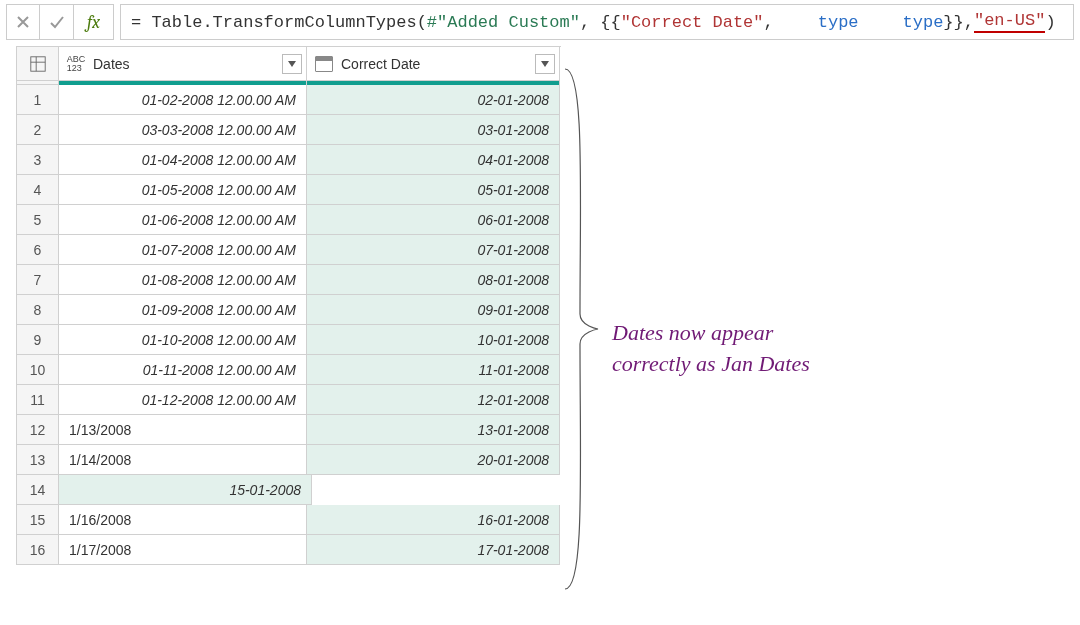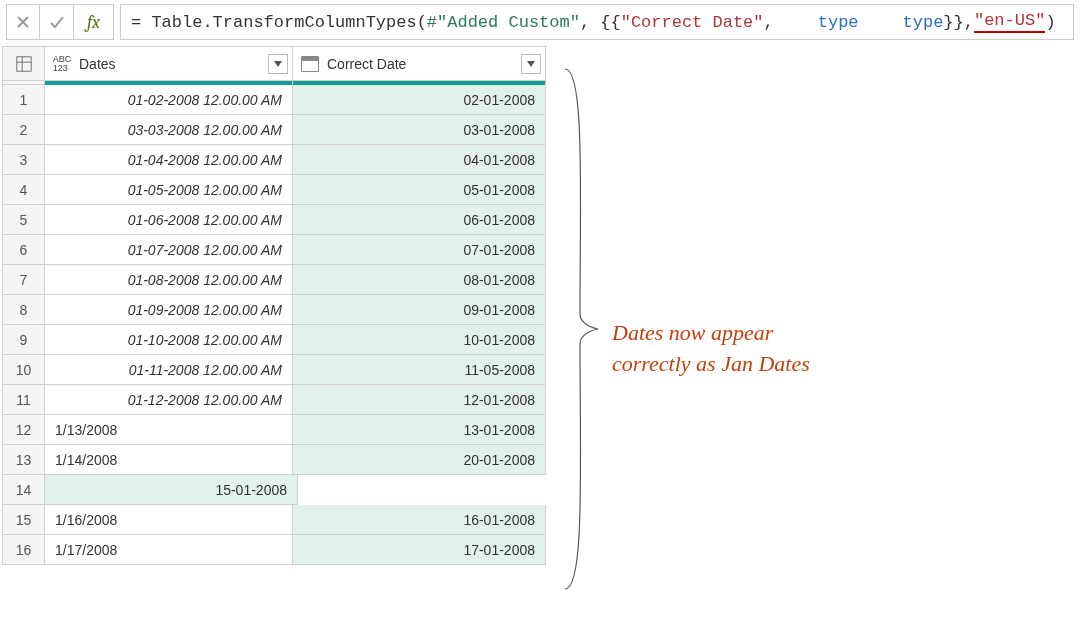--- a/index.html
+++ b/index.html
@@ -53,21 +53,21 @@
     overflow: hidden;
   }
   .tok-str { color: #b03535; }
   .tok-key { color: #2a6ec6; margin-left: 44px; }
   .tok-step { color: #2a7a54; }
   .tok-plain { color: #333; }
   .locale-underline { border-bottom: 2px solid #c00000; padding-bottom: 1px; }
 
   
   .table-wrap {
-    margin: 0 2px;
+    margin: 0 16px;
     border-top: 1px solid #d0d0d0;
     border-left: 1px solid #d0d0d0;
     width: 545px;
   }
   .hdr-row { display: flex; height: 34px; }
   .hdr-cell {
     border-right: 1px solid #d0d0d0;
     border-bottom: 1px solid #d0d0d0;
     background: #fff;
     display: flex;
@@ -150,39 +150,40 @@
   }
   .dates-cell {
     width: 248px;
     color: #333;
   }
   .dates-cell.right { justify-content: flex-end; font-style: italic; }
   .dates-cell.left { justify-content: flex-start; }
   .correct-cell {
     width: 253px;
     background: #e3f1ec;
+    font-style: italic;
     justify-content: flex-end;
     color: #333;
   }
   .last-row .cell { border-bottom: 1px solid #d0d0d0; }
 
   
   .brace {
     position: absolute;
     left: 560px;
     top: 64px;
     width: 40px;
     height: 530px;
     pointer-events: none;
   }
   .annotation {
     position: absolute;
     left: 612px;
     top: 318px;
-    color: #c2410c;
+    color: #701a75;
     font-family: "Comic Sans MS", "Segoe Script", cursive;
     font-size: 22px;
     font-style: italic;
     line-height: 1.4;
     white-space: pre-line;
   }
 </style>
 </head>
 <body>
 
@@ -292,21 +293,21 @@
         <div class="cell correct-cell">09-01-2008</div>
       </div>
       <div class="body-row">
         <div class="cell idx-cell">9</div>
         <div class="cell dates-cell right">01-10-2008 12.00.00 AM</div>
         <div class="cell correct-cell">10-01-2008</div>
       </div>
       <div class="body-row">
         <div class="cell idx-cell">10</div>
         <div class="cell dates-cell right">01-11-2008 12.00.00 AM</div>
-        <div class="cell correct-cell">11-05-2008</div>
+        <div class="cell correct-cell">11-01-2008</div>
       </div>
       <div class="body-row">
         <div class="cell idx-cell">11</div>
         <div class="cell dates-cell right">01-12-2008 12.00.00 AM</div>
         <div class="cell correct-cell">12-01-2008</div>
       </div>
       <div class="body-row">
         <div class="cell idx-cell">12</div>
         <div class="cell dates-cell left">1/13/2008</div>
         <div class="cell correct-cell">13-01-2008</div>

